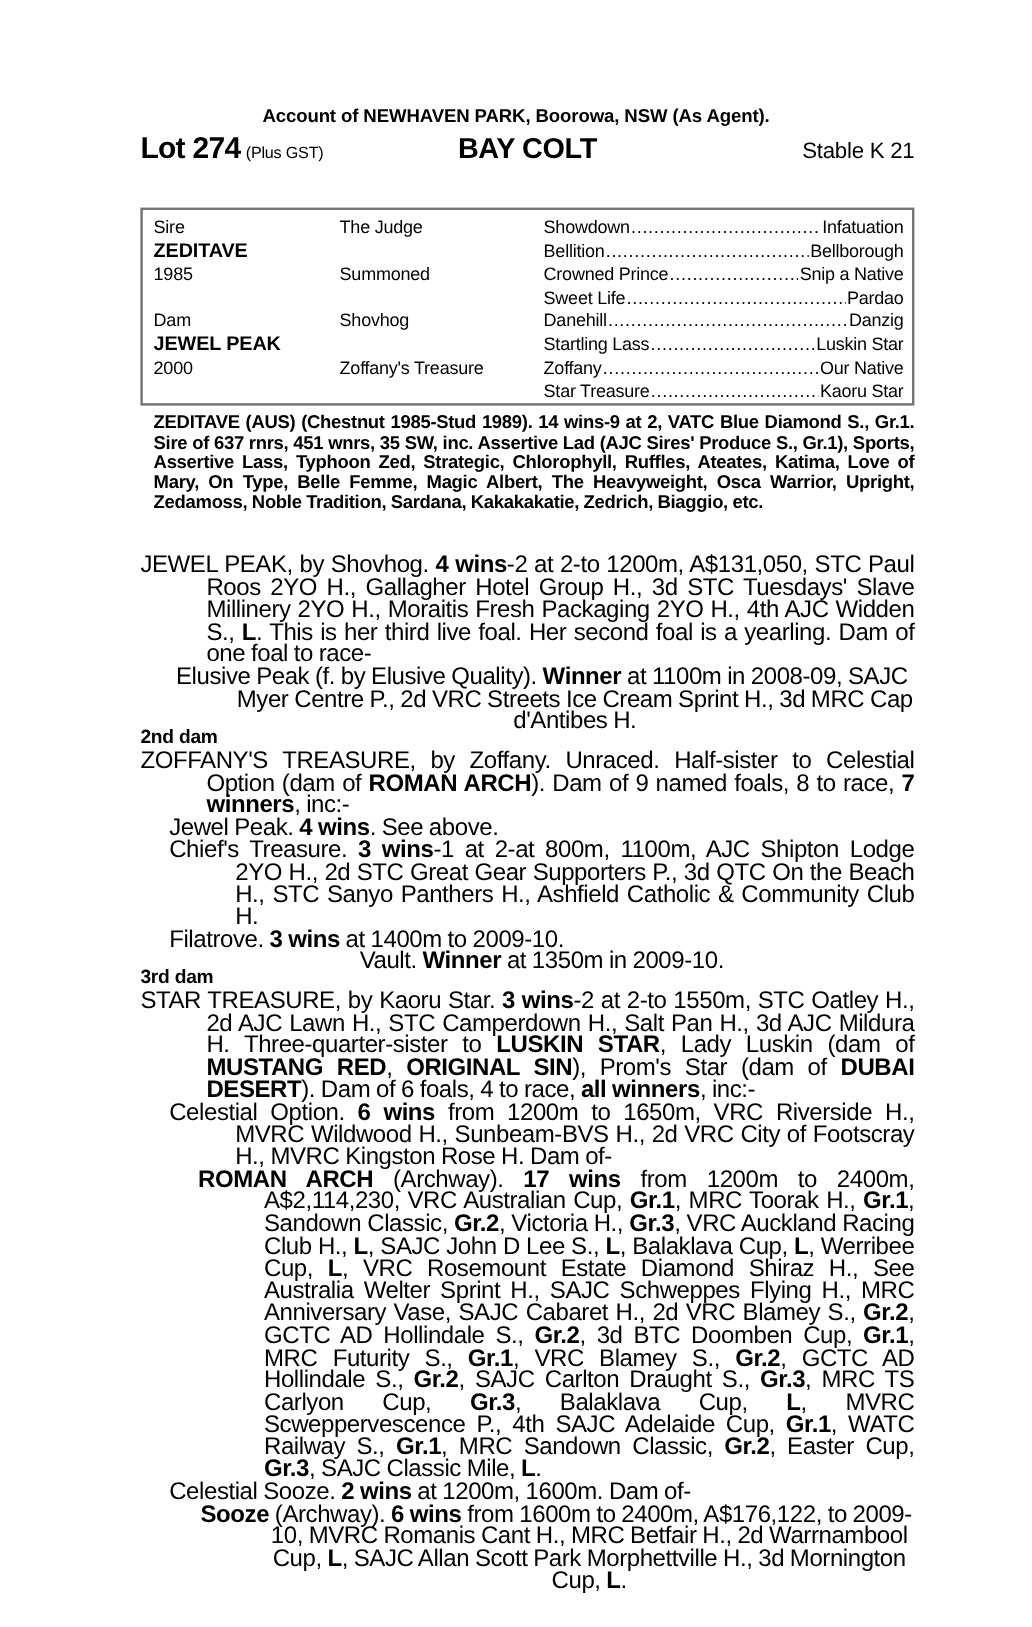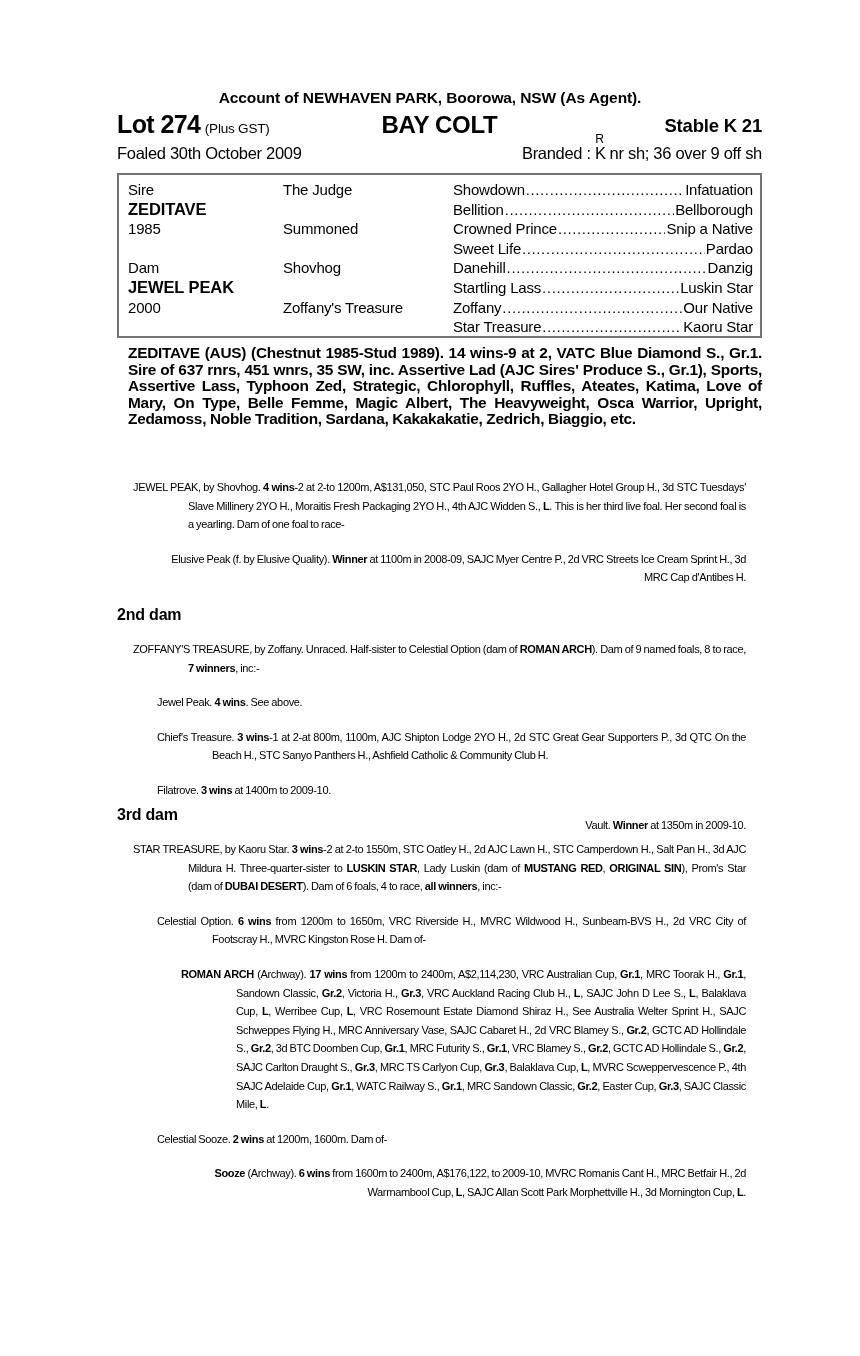--- a/index.html
+++ b/index.html
@@ -63,21 +63,21 @@
     top: 1px;
     text-align: center;
     font-size: 24px;
     font-weight: bold;
     letter-spacing: -0.3px;
   }
   .lot-right {
     position: absolute;
     right: 0; top: 5px;
     font-size: 18.5px;
-    font-weight: bold;
+    font-weight: normal;
     letter-spacing: -0.2px;
     white-space: nowrap;
   }
 
   .foaled-row {
     position: absolute;
     left: 117px;
     right: 98px;
     top: 144px;
     height: 24px;
@@ -188,60 +188,54 @@
 
   
   .body-block { position: absolute; left: 117px; width: 645px; }
   .dam-head {
     font-weight: bold;
     font-size: 16px;
     letter-spacing: -0.2px;
     margin: 0 0 1px 0;
   }
   .p {
-    font-size: 11px;
+    font-size: 20px;
     line-height: 18.6px;
     letter-spacing: -0.35px;
     word-spacing: -0.4px;
     text-align: justify;
-    margin: 16px;
+    margin: 0;
     text-indent: 0;
   }
   
   .lv0 { padding-left: 0px;  text-indent: 0; }
   .lv0.hang { padding-left: 55px; text-indent: -55px; }
   .lv1 { padding-left: 24px; }
   .lv1.hang { padding-left: 79px; text-indent: -55px; }
   .lv2 { padding-left: 48px; }
   .lv2.hang { padding-left: 103px; text-indent: -55px; }
-  .p.lastline { text-align: right; }
+  .p.lastline { text-align: center; }
   b, .b { font-weight: bold; }
 </style>
 </head>
 <body>
 
 <div class="page">
 
   <div class="account-line">Account of NEWHAVEN PARK, Boorowa, NSW (As Agent).</div>
 
   <div class="lot-row">
     <div class="lot-left">
       <span class="lot-number">Lot 274</span>
       <span class="lot-gst">(Plus GST)</span>
     </div>
     <div class="lot-center">BAY COLT</div>
     <div class="lot-right">Stable K 21</div>
   </div>
 
-  <div class="foaled-row">
-    <div class="foaled-left">Foaled 30th October 2009</div>
-    <div class="branded-right">
-      <span>Branded : </span><span class="brand-stack"><span class="brand-sup">R</span><span>K</span></span><span> nr sh; 36 over 9 off sh</span>
-    </div>
-  </div>
 
   <div class="ped-box">
     <div class="ped-inner">
       <div class="ped-col1">
         <div class="ped-line">Sire</div>
         <div class="ped-line big">ZEDITAVE</div>
         <div class="ped-line">1985</div>
         <div class="ped-line spacer">&nbsp;</div>
         <div class="ped-line">Dam</div>
         <div class="ped-line big">JEWEL PEAK</div>

